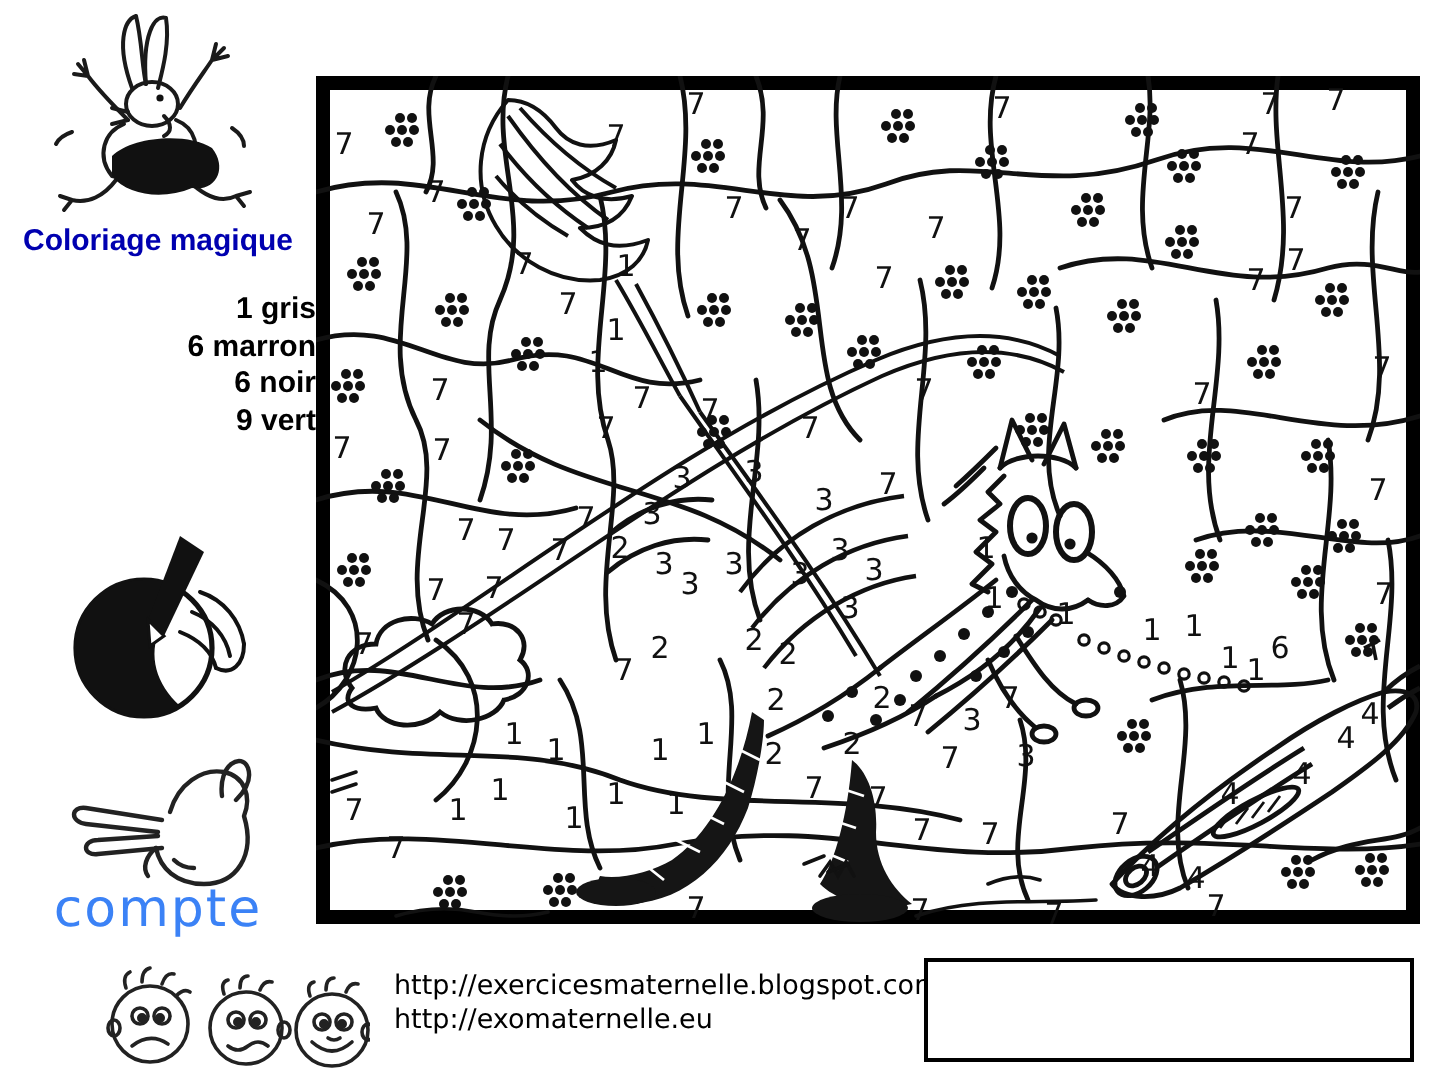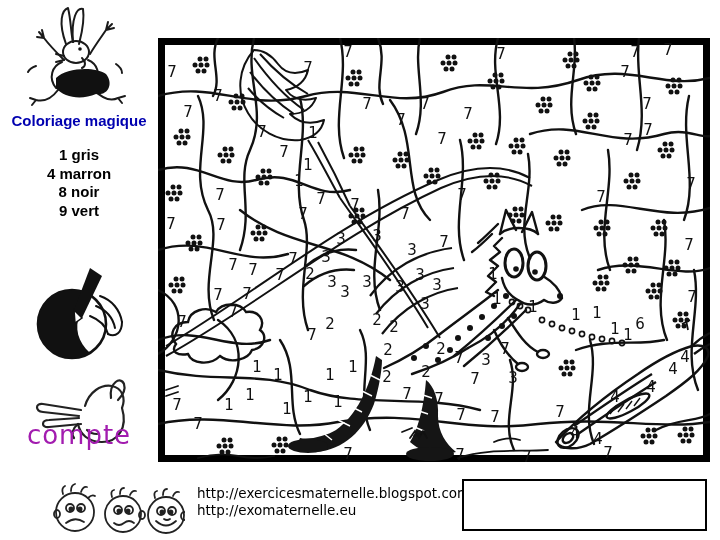--- a/index.html
+++ b/index.html
@@ -1,23 +1,23 @@
 <!DOCTYPE html>
 <html><head>
 <meta charset="utf-8">
 <style>
   html,body{margin:0;padding:0;background:#fff;}
   #page{position:relative;width:720px;height:540px;background:#fff;overflow:hidden;
         font-family:"Liberation Sans",sans-serif;color:#000;}
   .abs{position:absolute;}
   #title{left:0;top:112px;width:158px;text-align:center;font-size:15px;font-weight:bold;}
-  #legend{left:0;top:146px;width:158px;text-align:center;font-size:15px;font-weight:bold;line-height:18.5px;}
+  #legend{left:0;top:146px;width:158px;text-align:right;font-size:15px;font-weight:bold;line-height:18.5px;}
   .legend-row{white-space:nowrap;}
-  #compte{left:0;top:420px;width:158px;text-align:center;font-size:26px;letter-spacing:1px;
-          font-family:"DejaVu Sans",sans-serif;color:#a21caf;}
+  #compte{left:0;top:440px;width:158px;text-align:center;font-size:26px;letter-spacing:1px;
+          font-family:"DejaVu Sans",sans-serif;color:#3b82f6;}
   #urls{left:197px;top:485px;font-size:13.5px;line-height:17px;font-family:"DejaVu Sans",sans-serif;}
   #name-box{left:462px;top:479px;width:241px;height:48px;border:2px solid #000;background:#fff;}
   #frame{left:158px;top:38px;width:552px;height:424px;}
   svg{display:block;}
   text.rn{font-family:"DejaVu Sans",sans-serif;font-size:15px;fill:#111;text-anchor:middle;}
 </style>
 </head>
 <body>
 
 <div id="page">
@@ -38,22 +38,22 @@
       <path d="M24,62 q-6,2 -8,6 M104,60 q6,4 6,9"></path>
     </g>
     <path d="M44,74 C54,64 82,62 94,70 C102,80 96,92 84,90 C70,96 52,94 44,84 Z" fill="#111"></path>
     <circle cx="68" cy="45" r="1.8" fill="#111"></circle>
   </svg>
 
   <div id="title" class="abs" style="color: rgb(0, 0, 176);">Coloriage magique</div>
 
   <div id="legend" class="abs">
       <div class="legend-row">1 gris</div>
-      <div class="legend-row">4 marron</div>
-      <div class="legend-row">8 noir</div>
+      <div class="legend-row">6 marron</div>
+      <div class="legend-row">6 noir</div>
       <div class="legend-row">9 vert</div>
     </div>
 
   <svg class="abs" style="left:30px;top:266px" width="96" height="102" viewBox="0 0 96 102">
     <circle cx="42" cy="58" r="34" fill="none" stroke="#111" stroke-width="2.6"></circle>
     <path d="M42,24 A34,34 0 0 0 42,92 A34,34 0 0 0 60,87 C48,76 44,62 50,48 C54,38 60,30 57,26 A34,34 0 0 0 42,24 Z" fill="#111"></path>
     <path d="M60,2 L72,10 L52,52 L44,44 Z" fill="#111"></path>
     <path d="M52,52 L44,44 L45,57 Z" fill="#fff" stroke="#111" stroke-width="1.5"></path>
     <g fill="none" stroke="#111" stroke-width="2" stroke-linecap="round">
       <path d="M70,30 C82,34 90,44 92,56"></path>

